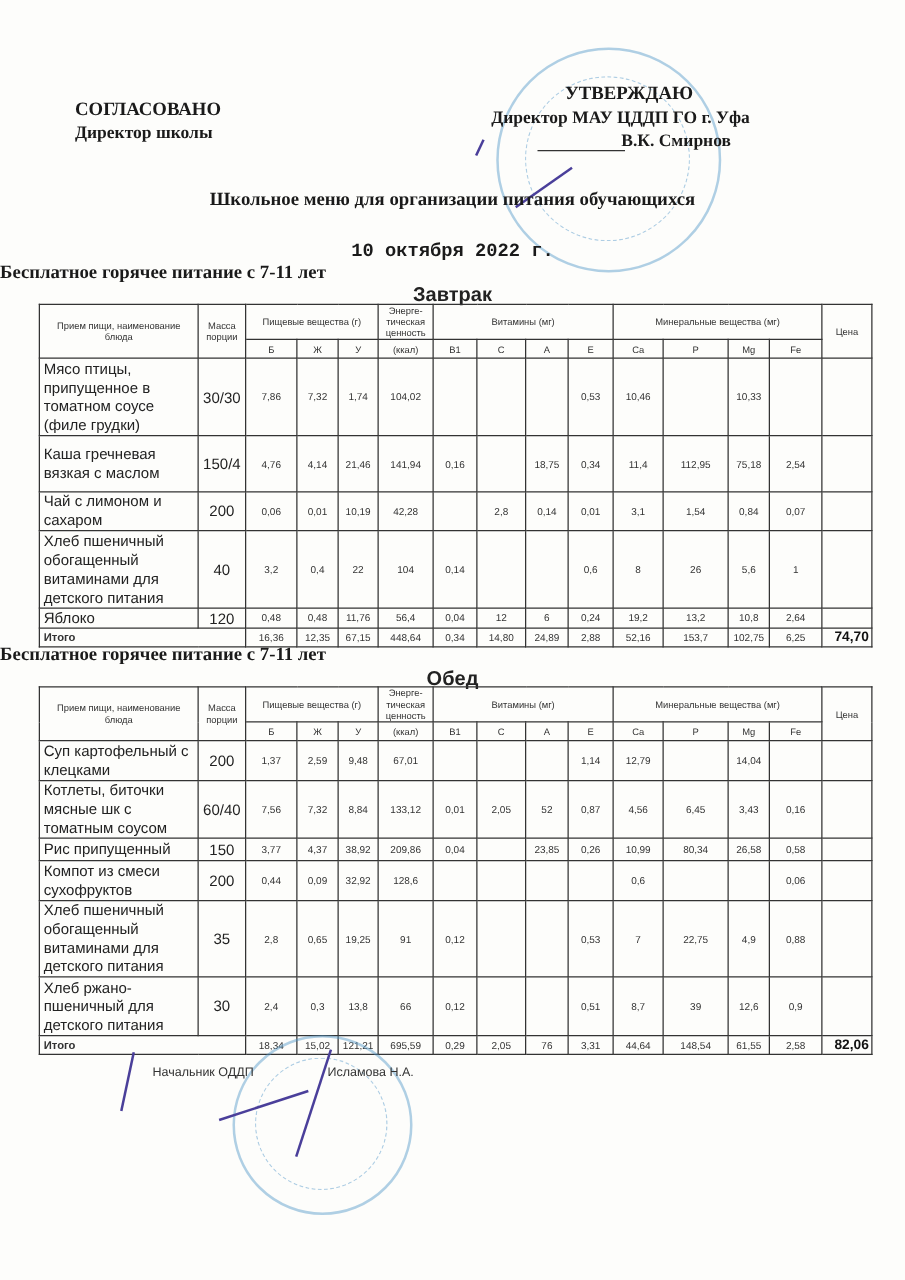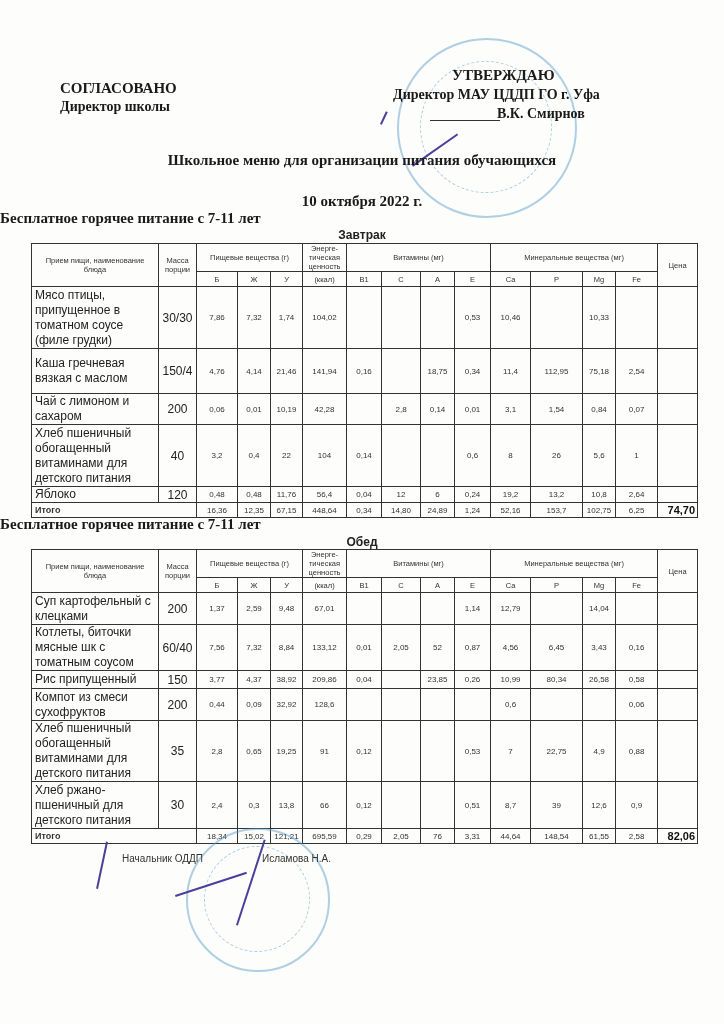--- a/index.html
+++ b/index.html
@@ -6,23 +6,23 @@
   body { width:724px; height:1024px; background:#fdfdfb; position:relative; overflow:hidden; font-family:"Liberation Sans", sans-serif; color:#222; }
   .serif { font-family:"Liberation Serif", serif; font-weight:bold; color:#1a1a1a; }
   .abs { position:absolute; }
   #agreed-title { left:60px; top:80px; font-size:15px; }
   #agreed-role { left:60px; top:99px; font-size:14px; }
   #approve-title { left:452px; top:67px; font-size:15px; }
   #approve-role { left:393px; top:87px; font-size:14px; }
   #approve-name { left:497px; top:106px; font-size:14px; }
   #sign-line { left:430px; top:120px; width:70px; border-top:1px solid #333; }
   #menu-title { left:0; width:724px; text-align:center; top:152px; font-size:15px; }
-  #menu-date { left:0; width:724px; text-align:center; top:193px; font-size:15px; }
+  #menu-date { left:0; width:724px; text-align:center; top:193px; font-size:15px;font-family:Liberation Mono, monospace; }
   .sec-title { left:0; width:724px; text-align:left; font-size:15px; }
-  .meal-title { left:0; width:724px; text-align:center; font-size:12px; font-weight:bold; font-family:"Liberation Sans", sans-serif; }
+  .meal-title { left:0; width:724px; text-align:center; font-size:16px; font-weight:bold; font-family:"Liberation Sans", sans-serif; }
   table { position:absolute; left:31px; width:666px; border-collapse:collapse; table-layout:fixed; }
   td, th { border:1px solid #333; padding:0 2px; text-align:center; vertical-align:middle; font-weight:normal; }
   th { font-size:7.5px; color:#333; line-height:9px; }
   td { font-size:8px; color:#333; }
   td.name { text-align:left; font-size:12px; line-height:15px; color:#222; padding-left:3px; }
   td.mass { font-size:12px; color:#222; }
   td.total-label { text-align:left; font-weight:bold; font-size:9px; padding-left:3px; }
   td.price { font-weight:bold; font-size:11px; text-align:right; color:#111; }
   #sign-footer { left:122px; top:853px; font-size:10px; color:#333; }
   #sign-footer-name { left:262px; top:853px; font-size:10px; color:#333; }
@@ -183,21 +183,21 @@
       </tr>
       <tr style="height: 15px;">
         <td colspan="2" class="total-label">Итого</td>
         <td>16,36</td>
         <td>12,35</td>
         <td>67,15</td>
         <td>448,64</td>
         <td>0,34</td>
         <td>14,80</td>
         <td>24,89</td>
-        <td>1,24</td>
+        <td>2,88</td>
         <td>52,16</td>
         <td>153,7</td>
         <td>102,75</td>
         <td>6,25</td>
         <td class="price">74,70</td>
       </tr>
     </tbody>
 </table>
 
 <div class="abs serif sec-title" style="top:516px;">Бесплатное горячее питание с 7-11 лет</div>

